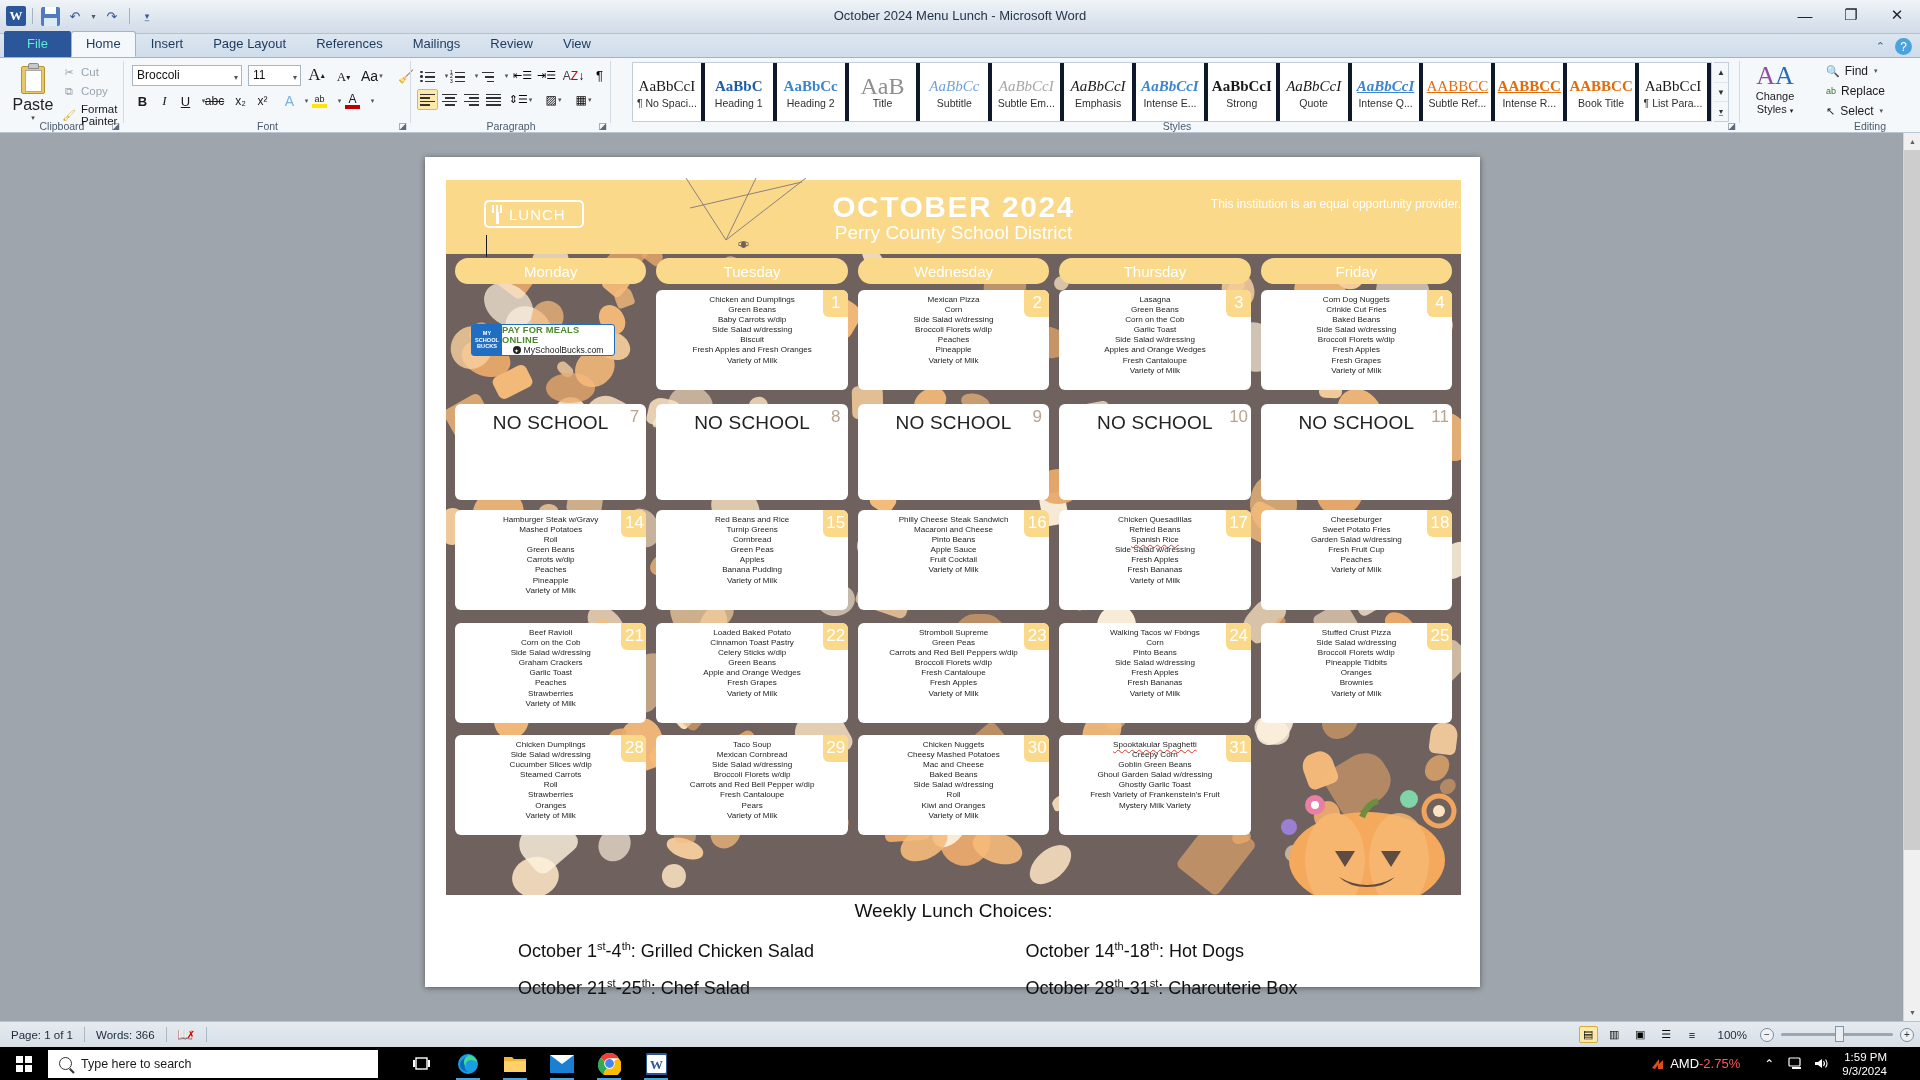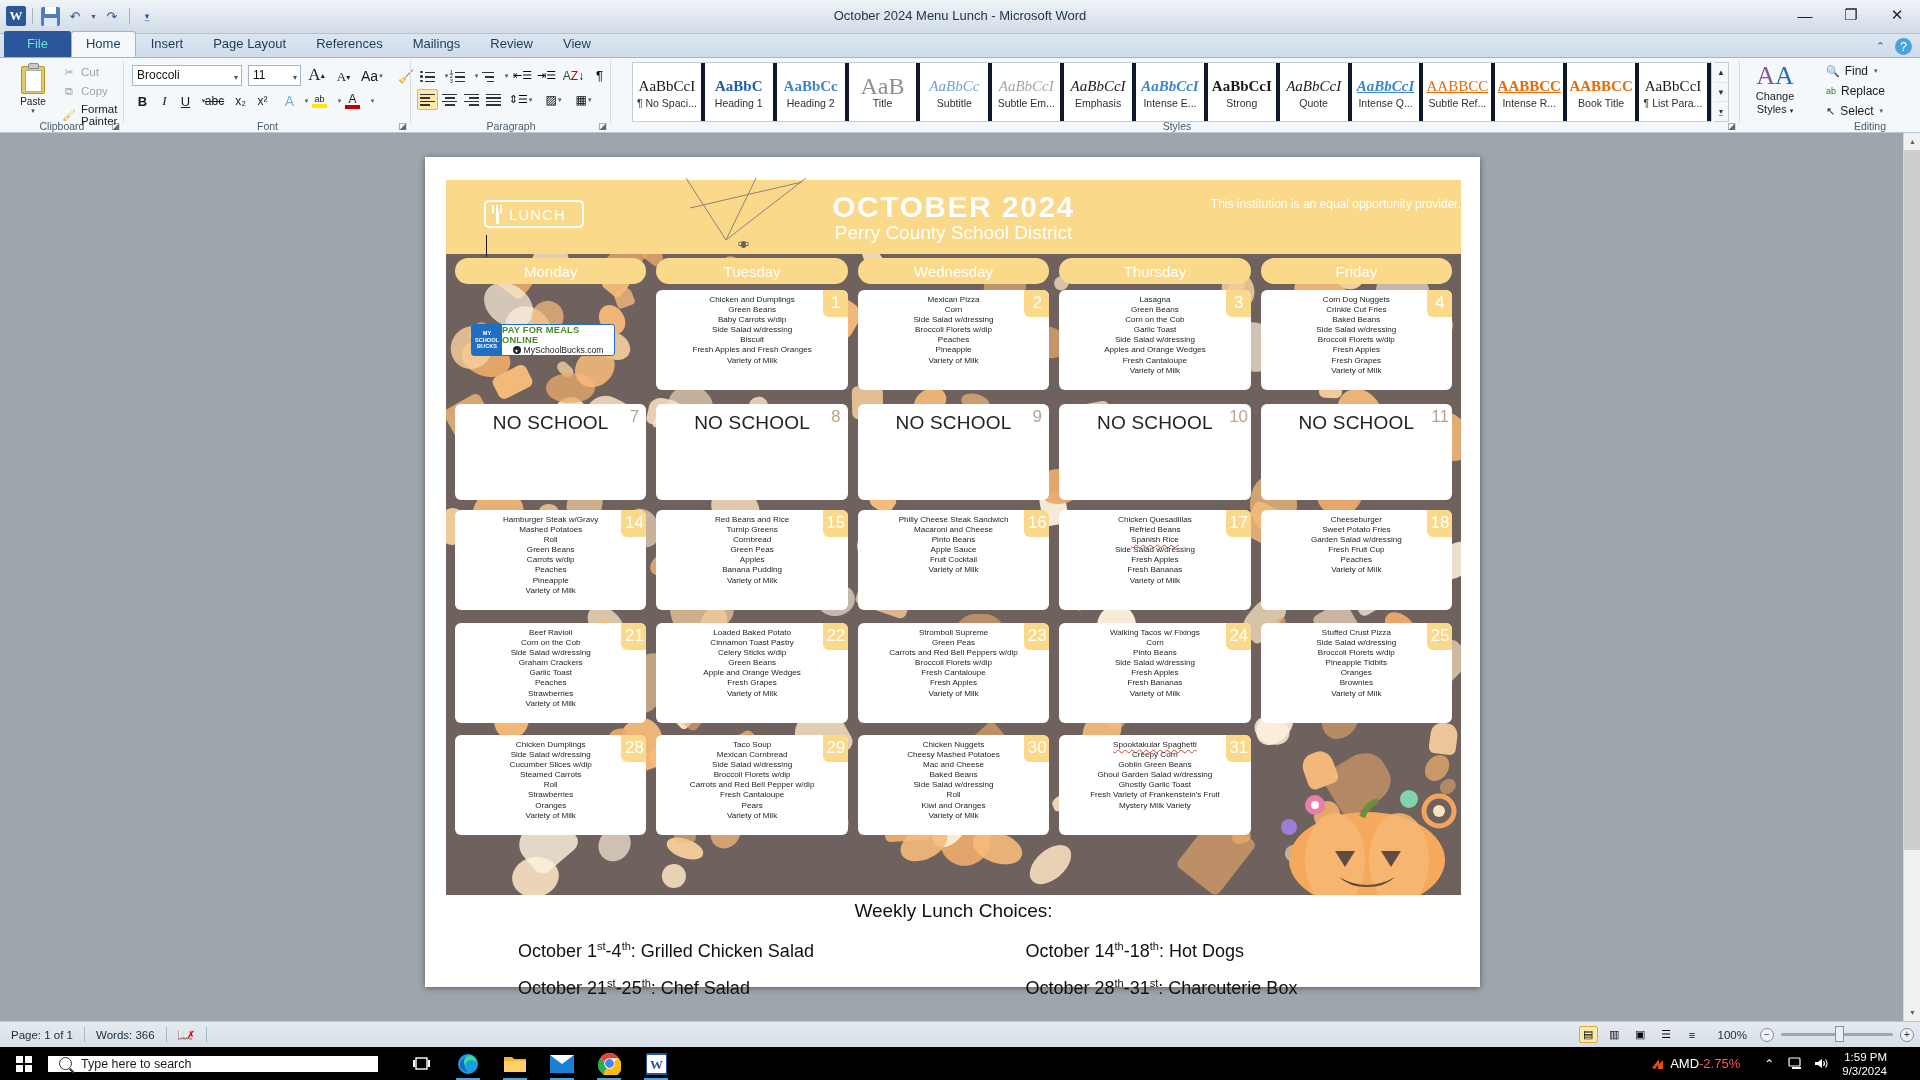--- a/index.html
+++ b/index.html
@@ -59,21 +59,21 @@
   }
   .rgsep { position: absolute; top: 3px; width: 1px; height: 62px; background: #d2dbe4; }
 
   
   #grp-clipboard { left: 0; width: 124px; }
   .paste-big { position:absolute; left: 10px; top: 5px; width: 46px; text-align:center; }
   .paste-ico { width: 30px; height: 32px; margin: 0 auto; position: relative; }
   .clipbody { position:absolute; left:3px; top:3px; width:24px; height:28px; background:#e8c76b; border:1px solid #b8942f; border-radius:2px;}
   .clippage { position:absolute; left:7px; top:7px; width:17px; height:22px; background:#fff; border:1px solid #aaa;}
   .clipclip { position:absolute; left:10px; top:0px; width:11px; height:6px; background:#c8c8c8; border:1px solid #8a8a8a; border-radius:2px 2px 0 0;}
-  .paste-lbl { font-size: 10px; color:#222; margin-top:1px; }
+  .paste-lbl { font-size: 16px; color:#222; margin-top:1px; }
   .cb-item { position:absolute; left:62px; font-size:11.5px; color:#9aa4ae; display:flex; align-items:center; gap:5px;}
   .cb-ico { width:14px; height:14px; display:flex; align-items:center; justify-content:center; font-size:11px;}
 
   
   #grp-font { left: 124px; width: 287px; }
   .fontname { position:absolute; left:8px; top:7px; width:110px; height:21px; background:#fff; border:1px solid #a8b5c2; font-size:12px; padding:2px 4px; color:#111;}
   .fontsize { position:absolute; left:124px; top:7px; width:53px; height:21px; background:#fff; border:1px solid #a8b5c2; font-size:12px; padding:2px 4px; color:#111;}
   .cbox-arrow { position:absolute; right:3px; top:7px; font-size:8px; color:#555; }
   .fbtn { position:absolute; display:flex; align-items:center; justify-content:center; font-size:13px; color:#1a1a1a; height:22px; min-width:21px;}
   .grow { font-family:"Liberation Serif",serif; }
@@ -212,21 +212,21 @@
   .viewbtn.sel { background:#fde9a9; border:1px solid #d9a93a; border-radius:2px;}
   .zoomtrack { width:112px; height:3px; background:#9aa7b3; position:relative; border-radius:2px;}
   .zoomthumb { position:absolute; left:54px; top:-7px; width:9px; height:16px; background:#e8eef4; border:1px solid #8494a3; }
   .zoomcircle { width:14px;height:14px;border-radius:50%;border:1px solid #7d8d9b; background:#eef2f6; display:flex;align-items:center;justify-content:center;font-size:10px;color:#333;}
 
   
   .taskbar { position:absolute; top:1047px; left:0; width:1920px; height:33px; background:#000; display:flex; align-items:center; }
   .startbtn { width:48px; height:33px; display:flex; align-items:center; justify-content:center; }
   .winglyph { width:16px; height:16px; display:grid; grid-template-columns:1fr 1fr; grid-template-rows:1fr 1fr; gap:2px;}
   .winglyph span { background:#fff; }
-  .searchbox { width:330px; height:16px; background:#fff; display:flex; align-items:center; gap:9px; padding-left:11px; }
+  .searchbox { width:330px; height:28px; background:#fff; display:flex; align-items:center; gap:9px; padding-left:11px; }
   .searchbox .mag { width:13px; height:13px; border:1.6px solid #333; border-radius:50%; position:relative;}
   .searchbox .mag:after { content:""; position:absolute; right:-4px; bottom:-3px; width:6px; height:1.6px; background:#333; transform:rotate(45deg);}
   .search-ph { font-size:12.5px; color:#1a1a1a; }
   .tb-icons { display:flex; align-items:center; gap:5px; margin-left:22px; }
   .tb-ico { width:42px; height:33px; display:flex; align-items:center; justify-content:center; position:relative; }
   .tb-ico.running:after { content:""; position:absolute; bottom:0; left:9px; width:24px; height:2.5px; background:#4ba3dd;}
   .tray { position:absolute; right:0; display:flex; align-items:center; height:33px; }
   .amd { display:flex; align-items:center; margin-right:16px; }
   .amd-logo { width:20px; height:14px; position:relative; }
   .amd-name { color:#fff; font-size:13px; }

